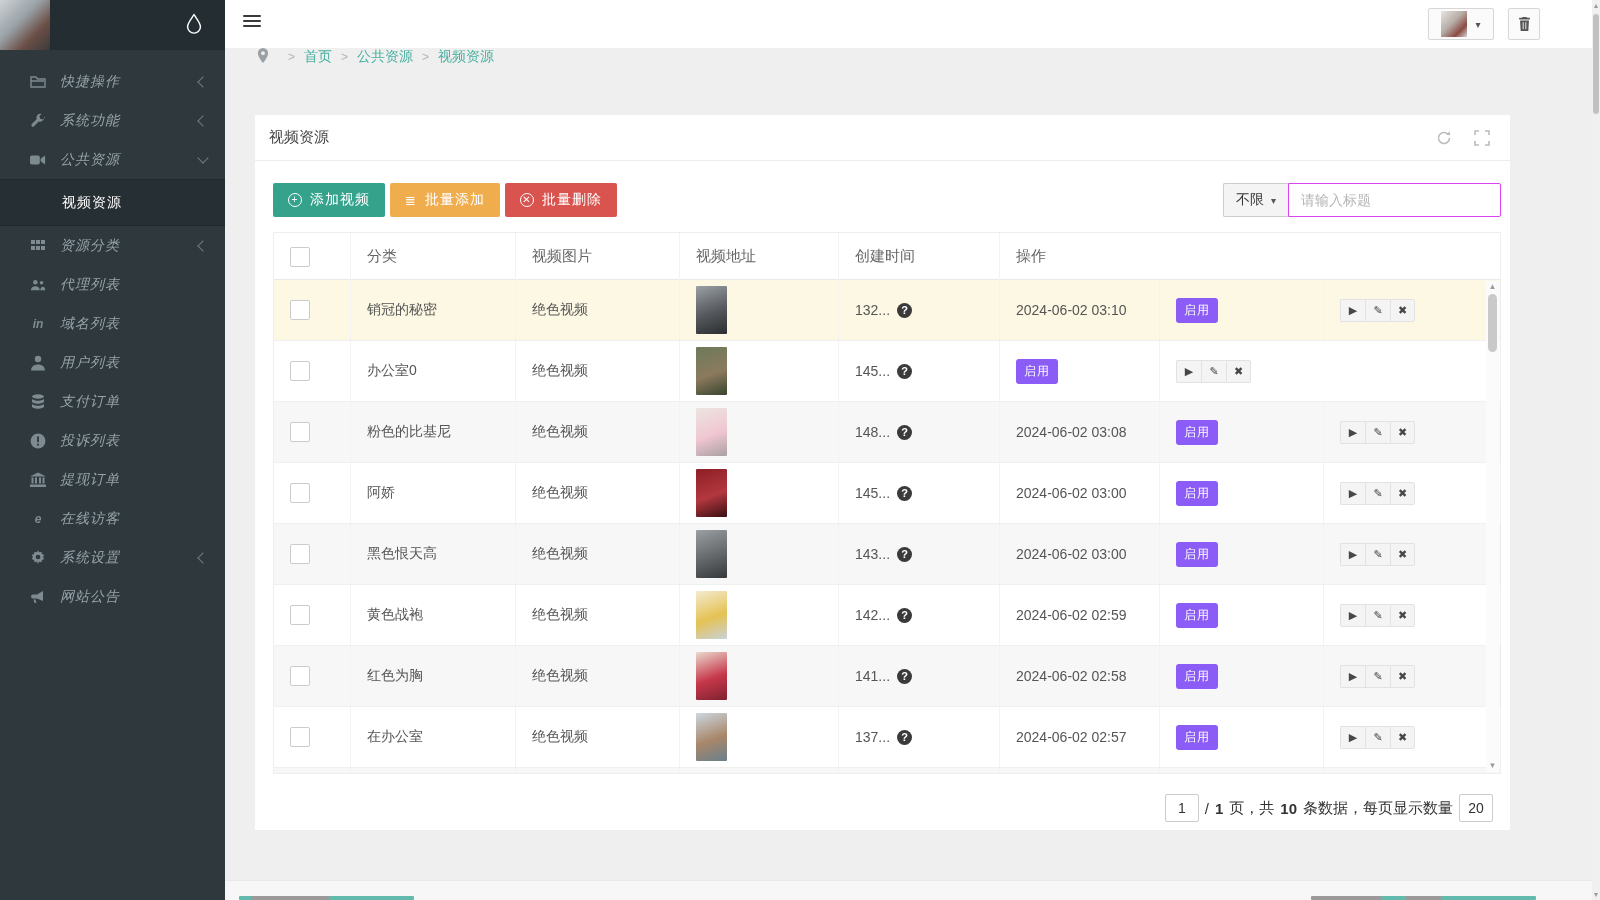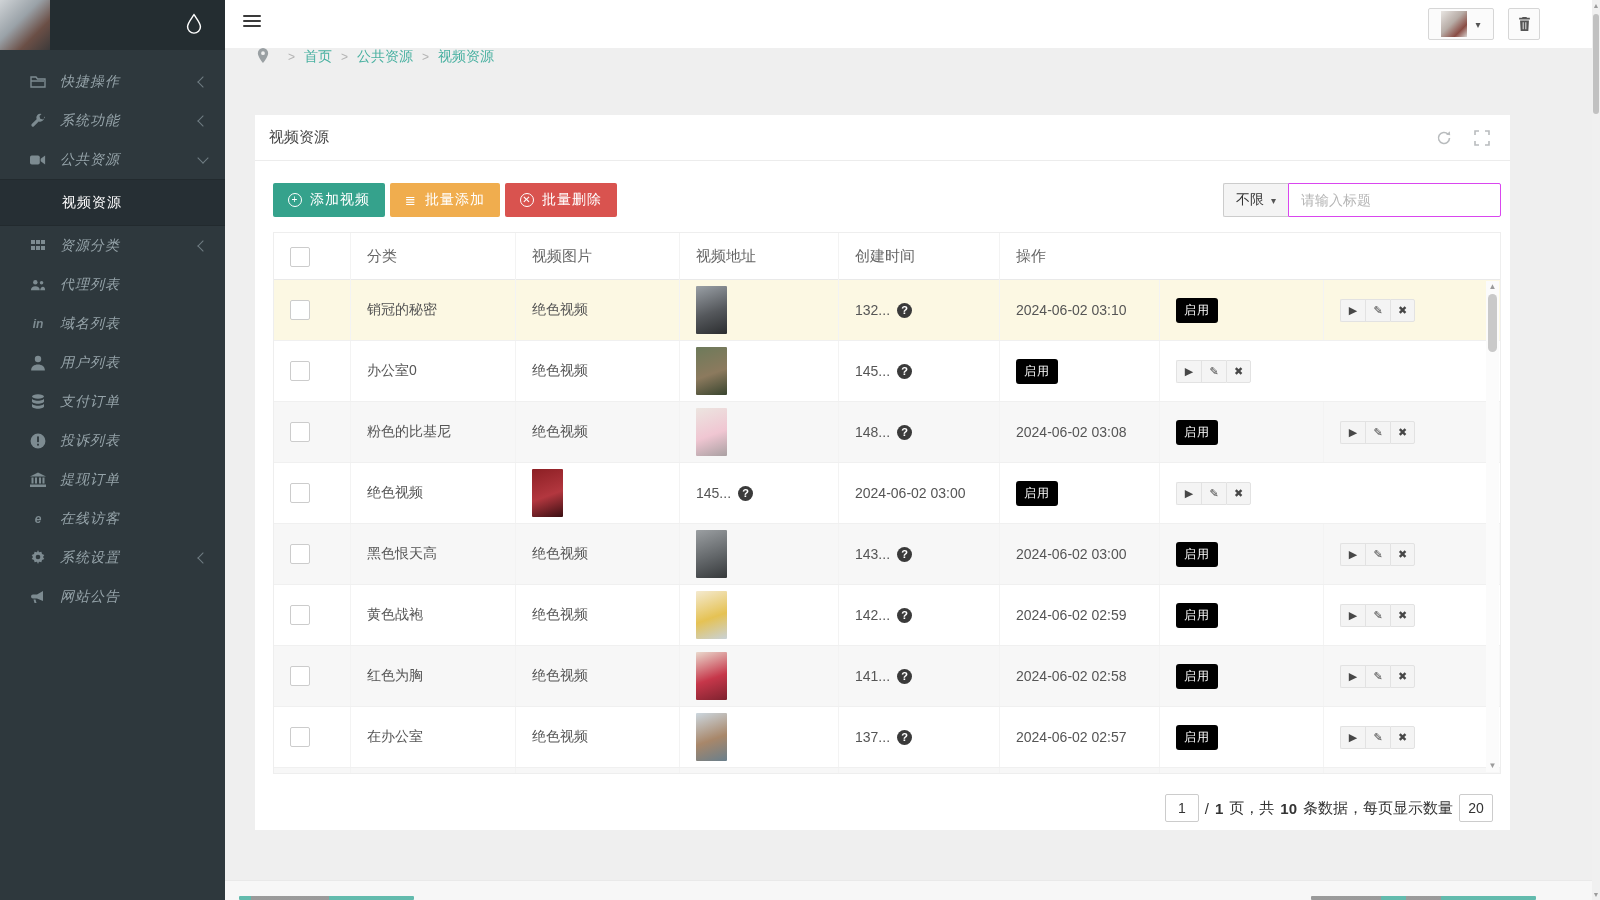--- a/index.html
+++ b/index.html
@@ -83,21 +83,21 @@
   .tr { min-height:60px; align-items:center; border-bottom:1px solid #f0f0f0; background:#fff; }
   .tr.stripe { background:#f7f7f7; }
   .tr.hl { background:#fcf8e3; }
   .td { padding:0 16px; font-size:14px; color:#555; align-self:stretch; display:flex; align-items:center;
     border-right:1px solid #f3f3f3; min-height:60px; }
   .td:last-child { border-right:none; }
   .ckbox { width:20px; height:20px; background:#fff; border:1px solid #ccc; border-radius:2px; cursor:pointer; }
   .thumb { width:31px; height:48px; border-radius:1px; }
   .q-ic { width:15px; height:15px; border-radius:50%; background:#3a3a3a; color:#fff; font-size:11px;
     font-weight:bold; display:inline-flex; align-items:center; justify-content:center; margin-left:7px; cursor:pointer; }
-  .badge { background:#000000; color:#fff; font-size:12px; padding:4px 8px; border-radius:3px; letter-spacing:1px; }
+  .badge { background:#8b5cf6; color:#fff; font-size:12px; padding:4px 8px; border-radius:3px; letter-spacing:1px; }
   .act-group { display:flex; }
   .act-btn { width:25px; height:23px; background:#f4f4f4; border:1px solid #e2e2e2; border-right-width:0;
     color:#474747; font-size:11px; display:flex; align-items:center; justify-content:center; cursor:pointer; }
   .act-btn:first-child { border-radius:2px 0 0 2px; }
   .act-btn:last-child { border-right-width:1px; border-radius:0 2px 2px 0; }
 
   
   .tbl-scroll { position:absolute; right:1px; top:48px; bottom:1px; width:13px; background:#fbfbfb; }
   .tbl-scroll .s-arrow { height:12px; color:#9b9b9b; font-size:8px; text-align:center; line-height:12px; cursor:pointer; }
   .tbl-scroll .s-arrow.dn { position:absolute; bottom:0; left:0; right:0; }
@@ -437,20 +437,21 @@
         <div class="act-btn">✎</div>
         <div class="act-btn">✖</div>
       </div>
     </div>
   </div>
 
   <div class="tr gridrow">
     <div class="td">
       <div class="ckbox"></div>
     </div>
+    <div class="td">阿娇</div>
     <div class="td">绝色视频</div>
     <div class="td">
       <div class="thumb" style="background: linear-gradient(160deg, rgb(140, 31, 36) 0%, rgb(179, 55, 63) 55%, rgb(58, 15, 18) 100%);"></div>
     </div>
     <div class="td">
       <span>145...</span>
       <span class="q-ic">?</span>
     </div>
     <div class="td">2024-06-02 03:00</div>
     <div class="td">

